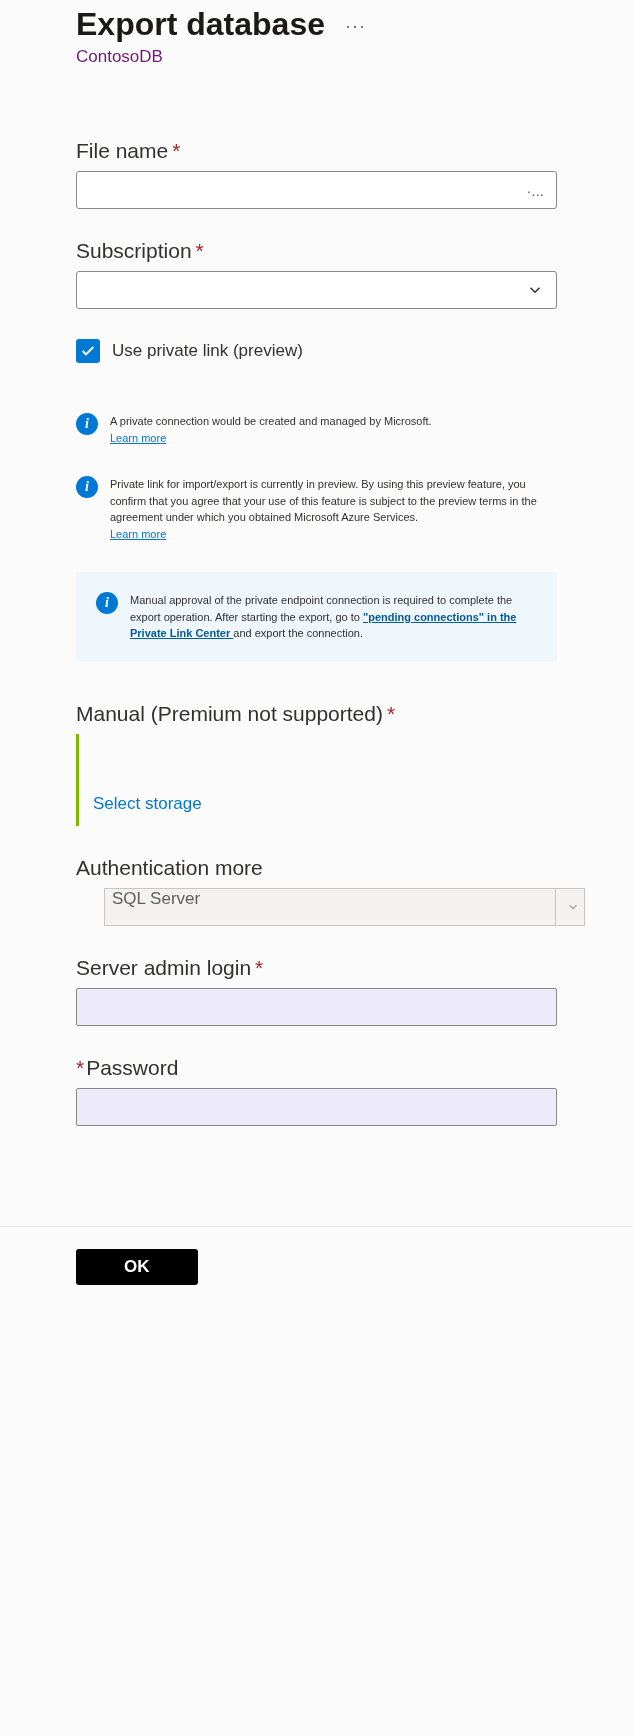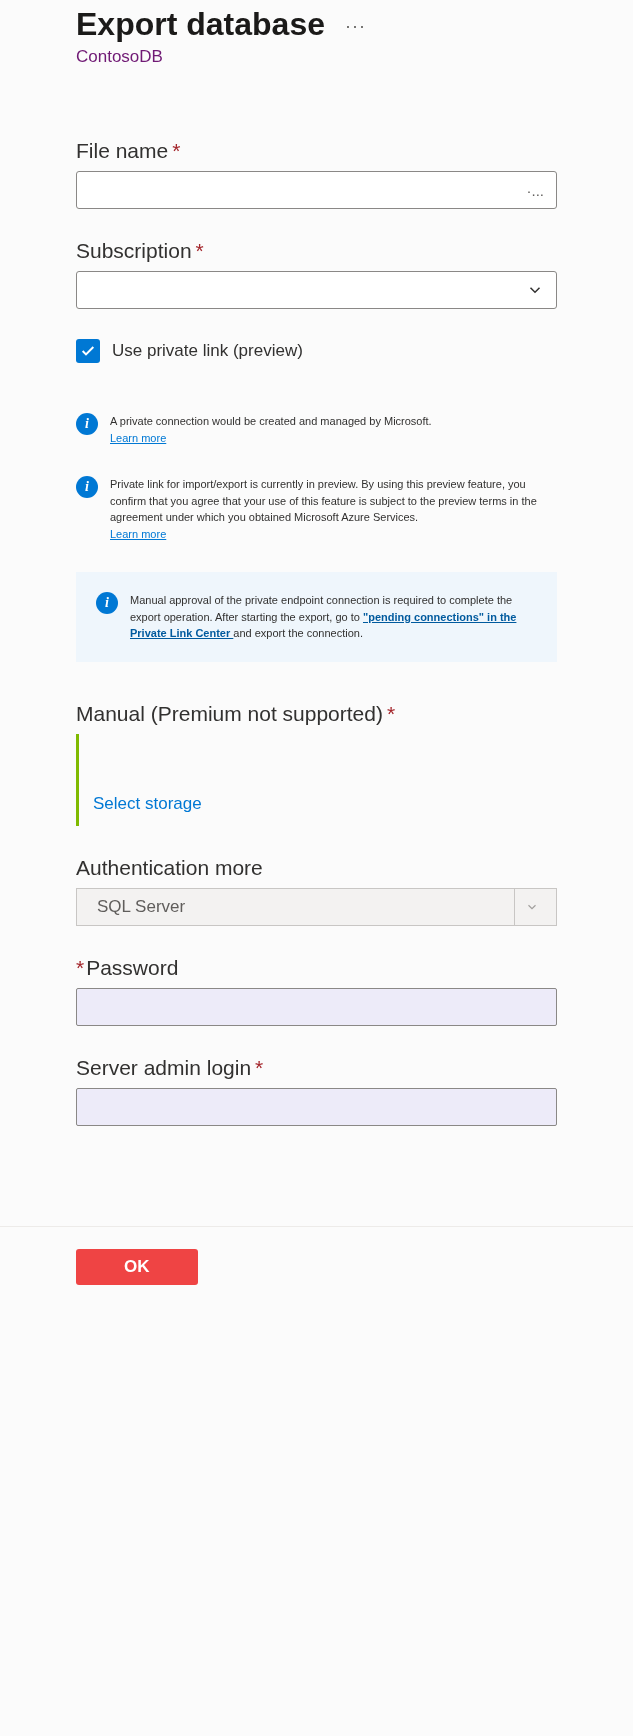--- a/index.html
+++ b/index.html
@@ -152,26 +152,27 @@
     .storage-link {
       color: #0078d4;
       font-size: 17px;
       margin-top: 20px;
     }
     .disabled-select {
       width: 100%;
       height: 38px;
       border: 1px solid #c8c6c4;
       background: #f3f2f1;
-      padding: 0 20px;
-      display: flex;
-      align-items: center;
+      padding: 0 7px;
+      display: flex;
+      align-items: flex-start;
       justify-content: space-between;
       color: #605e5c;
       font-size: 17px;
+      margin-left: 28px;
     }
     .disabled-select .chev-box {
       width: 34px;
       height: 100%;
       border-left: 1px solid #c8c6c4;
       display: flex;
       align-items: center;
       justify-content: center;
       margin-right: -12px;
     }
@@ -186,21 +187,21 @@
     .footer-divider {
       border: none;
       border-top: 1px solid #edebe9;
       margin: 100px 0 22px 0;
       width: 100%;
     }
     .footer {
       padding: 0 76px 20px 76px;
     }
     .ok-button {
-      background: #ef4444;
+      background: #000000;
       color: white;
       border: none;
       font-size: 17px;
       font-weight: 600;
       padding: 8px 48px;
       border-radius: 3px;
       cursor: pointer;
     }
   </style>
 </head>
@@ -279,30 +280,30 @@
       <div class="chev-box">
         <svg width="14" height="14" viewBox="0 0 24 24" fill="none" stroke="#a19f9d" stroke-width="2">
             <polyline points="6 9 12 15 18 9"></polyline>
           </svg>
       </div>
     </div>
   </div>
 
   <div class="field-group">
     <label class="label">
+      <span>Server admin login</span><span class="required">*</span>
+    </label>
+    <input class="highlighted-input" style="">
+  </div>
+
+  <div class="field-group">
+    <label class="label">
       <span class="required" style="margin-left:0;margin-right:2px;">*</span><span>Password</span>
     </label>
     <input type="password" class="highlighted-input" style="">
-  </div>
-
-  <div class="field-group">
-    <label class="label">
-      <span>Server admin login</span><span class="required">*</span>
-    </label>
-    <input class="highlighted-input" style="">
   </div>
 </div>
 
 <hr class="footer-divider">
 
 <div class="footer">
   <button class="ok-button">OK</button>
 </div>
 
 </body></html>

